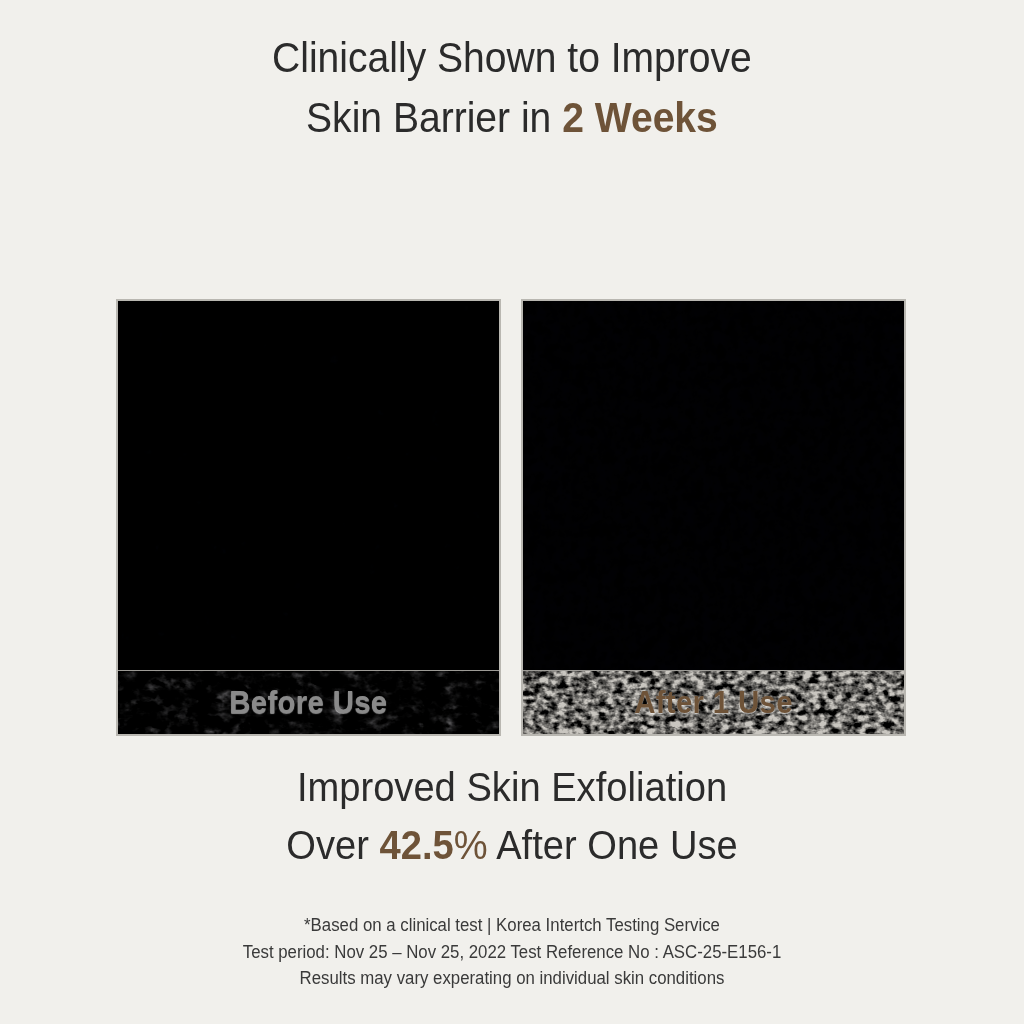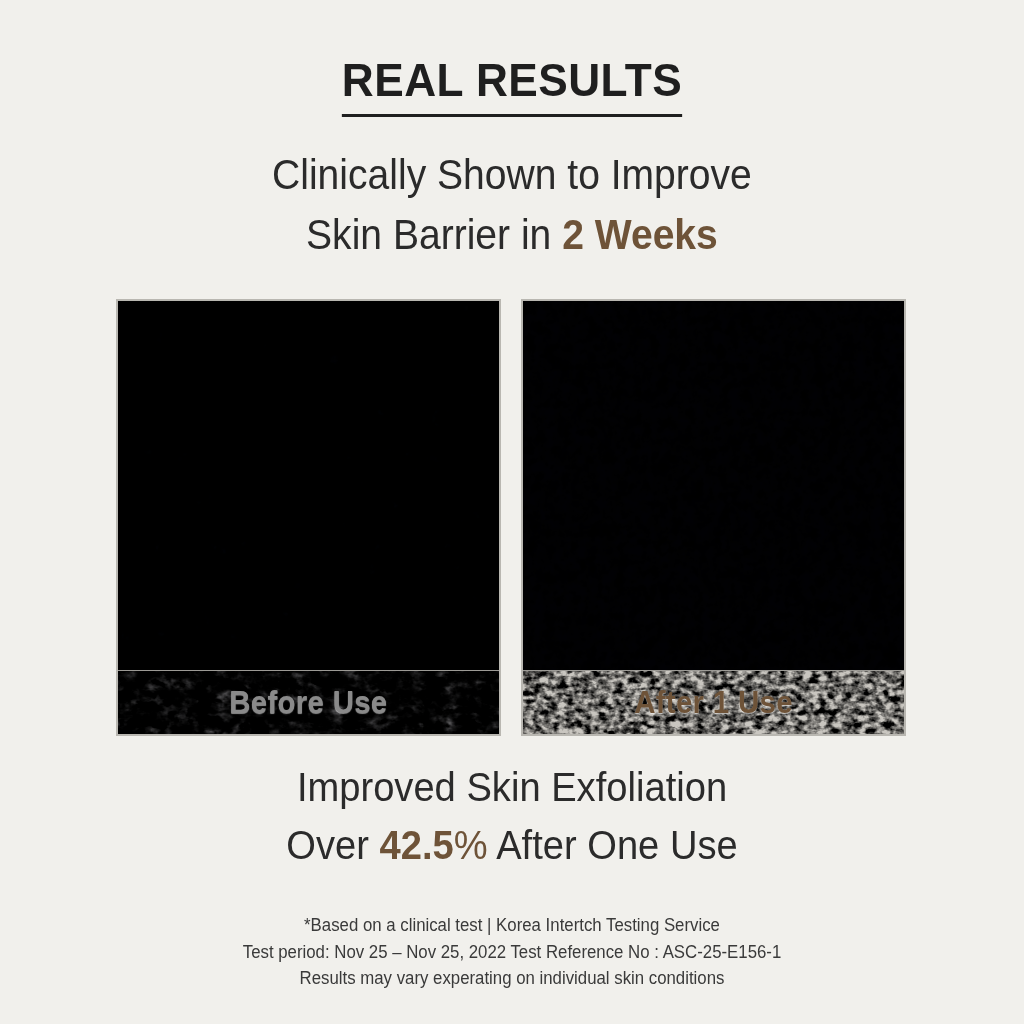--- a/index.html
+++ b/index.html
@@ -149,23 +149,20 @@
     line-height: 1.52;
     transform: scaleX(0.96);
   }
   .finelines .line { display: block; white-space: nowrap; }
 </style>
 </head>
 <body>
 
 <div class="page">
 
-  <div class="headline-wrap">
-    <div class="headline">REAL RESULTS</div>
-  </div>
 
   <div class="subhead">
     <span class="line">Clinically Shown to Improve</span>
     <span class="line"><span>Skin Barrier in </span><span class="accent-bold">2 Weeks</span></span>
   </div>
 
   <div class="panels">
 
     <div class="panel">
       <div class="micro micro-before">

